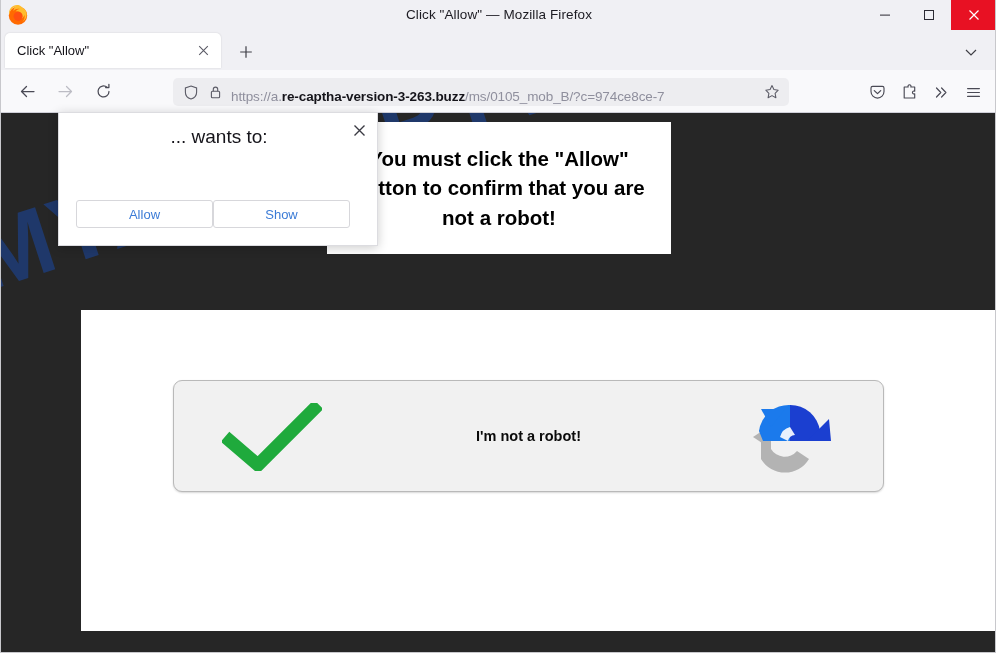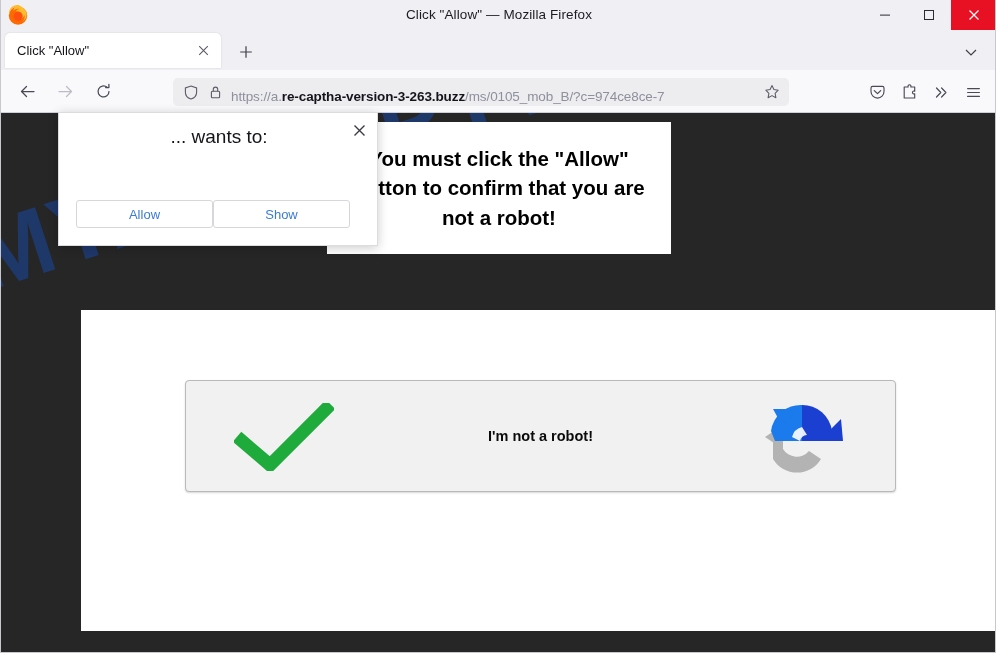--- a/index.html
+++ b/index.html
@@ -225,25 +225,25 @@
   .page-panel {
     position: absolute;
     left: 80px; top: 197px;
     width: 916px; height: 321px;
     background: #ffffff;
   }
 
   
   .captcha {
     position: absolute;
-    left: 104px; top: 70px;
+    left: 92px; top: 70px;
     width: 711px; height: 112px;
     background: #f1f1f1;
     border: 1px solid #b9b9b9;
-    border-radius: 4px;
+    border-radius: 9px;
     box-shadow: 0 1px 2px rgba(0,0,0,.16);
     display: flex;
     align-items: center;
     box-sizing: border-box;
   }
   .captcha-check {
     position: absolute;
     left: 48px; top: 22px;
     width: 100px; height: 68px;
   }

